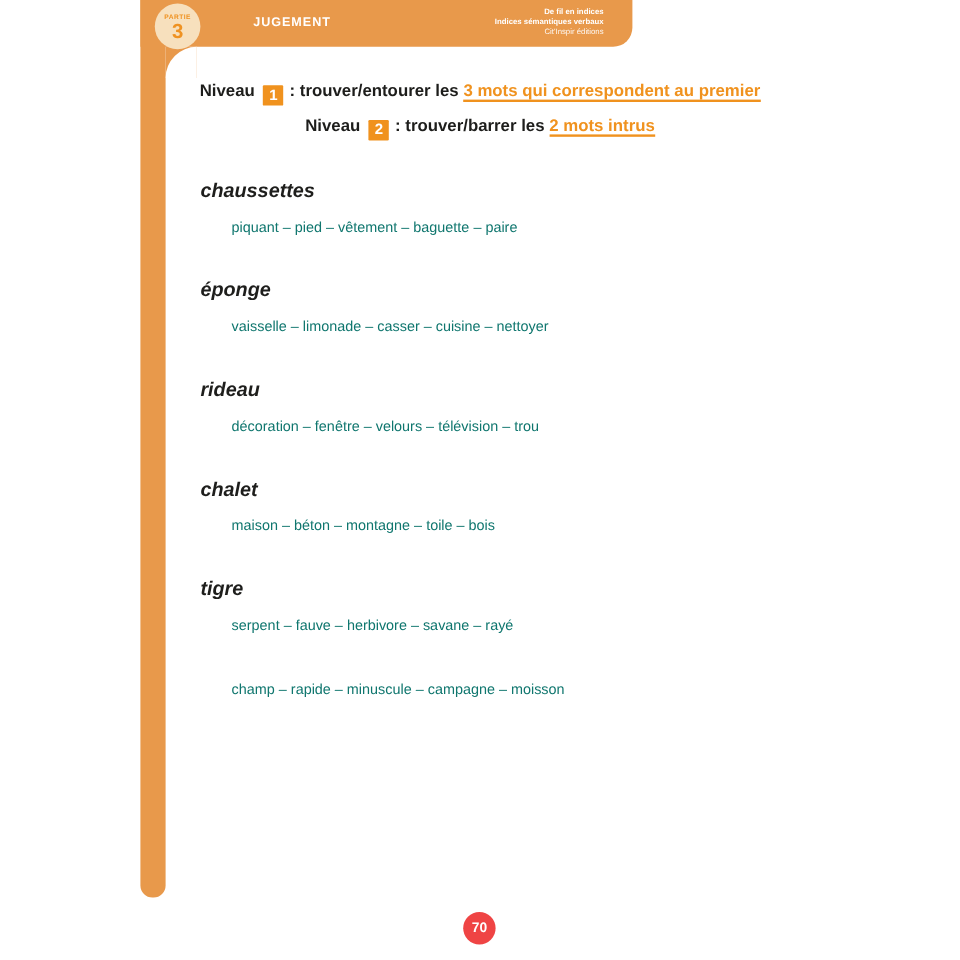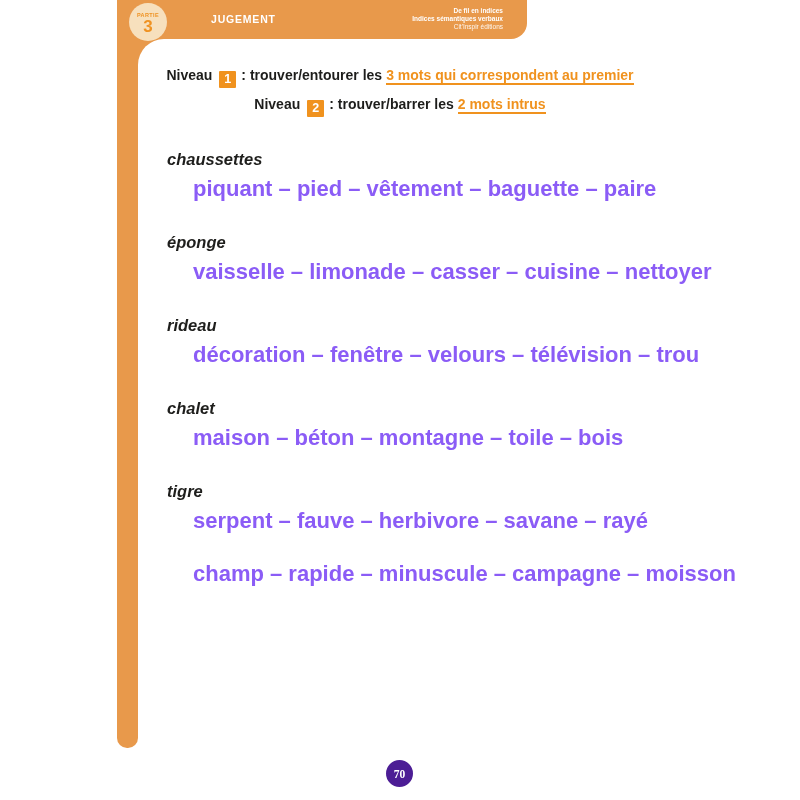--- a/index.html
+++ b/index.html
@@ -64,30 +64,30 @@
     border-bottom:2px solid #f0921e;padding-bottom:0;
   }
 
   
   .exercises{position:absolute;left:167px;top:149px;width:560px;color:#1e1e1c;}
   .exo{margin:0 0 33px 0;}
   .exo .word{
     margin:0;font-size:16.5px;font-weight:bold;line-height:20px;color:#1e1e1c;font-style:italic;
   }
   .exo .options{
-    margin:10px 0 0 26px;font-size:22px;font-weight:bold;line-height:20px;color:#8b5cf6;
+    margin:10px 0 0 26px;font-size:12px;font-weight:normal;line-height:20px;color:#0f766e;
     white-space:nowrap;
   }
 
   
   .pagenum{
     position:absolute;left:386px;top:760px;width:27px;height:27px;
-    background:#4c1d95;border-radius:50%;
+    background:#ef4444;border-radius:50%;
     display:flex;align-items:center;justify-content:center;
-    color:#ffffff;font-size:11.5px;font-weight:bold;font-family:Liberation Serif, serif;
+    color:#ffffff;font-size:11.5px;font-weight:bold;
   }
 </style>
 </head>
 <body>
 
 <div class="page">
 
   <div class="band"></div>
   <div class="strip"></div>
   <div class="notch-bg"></div>

